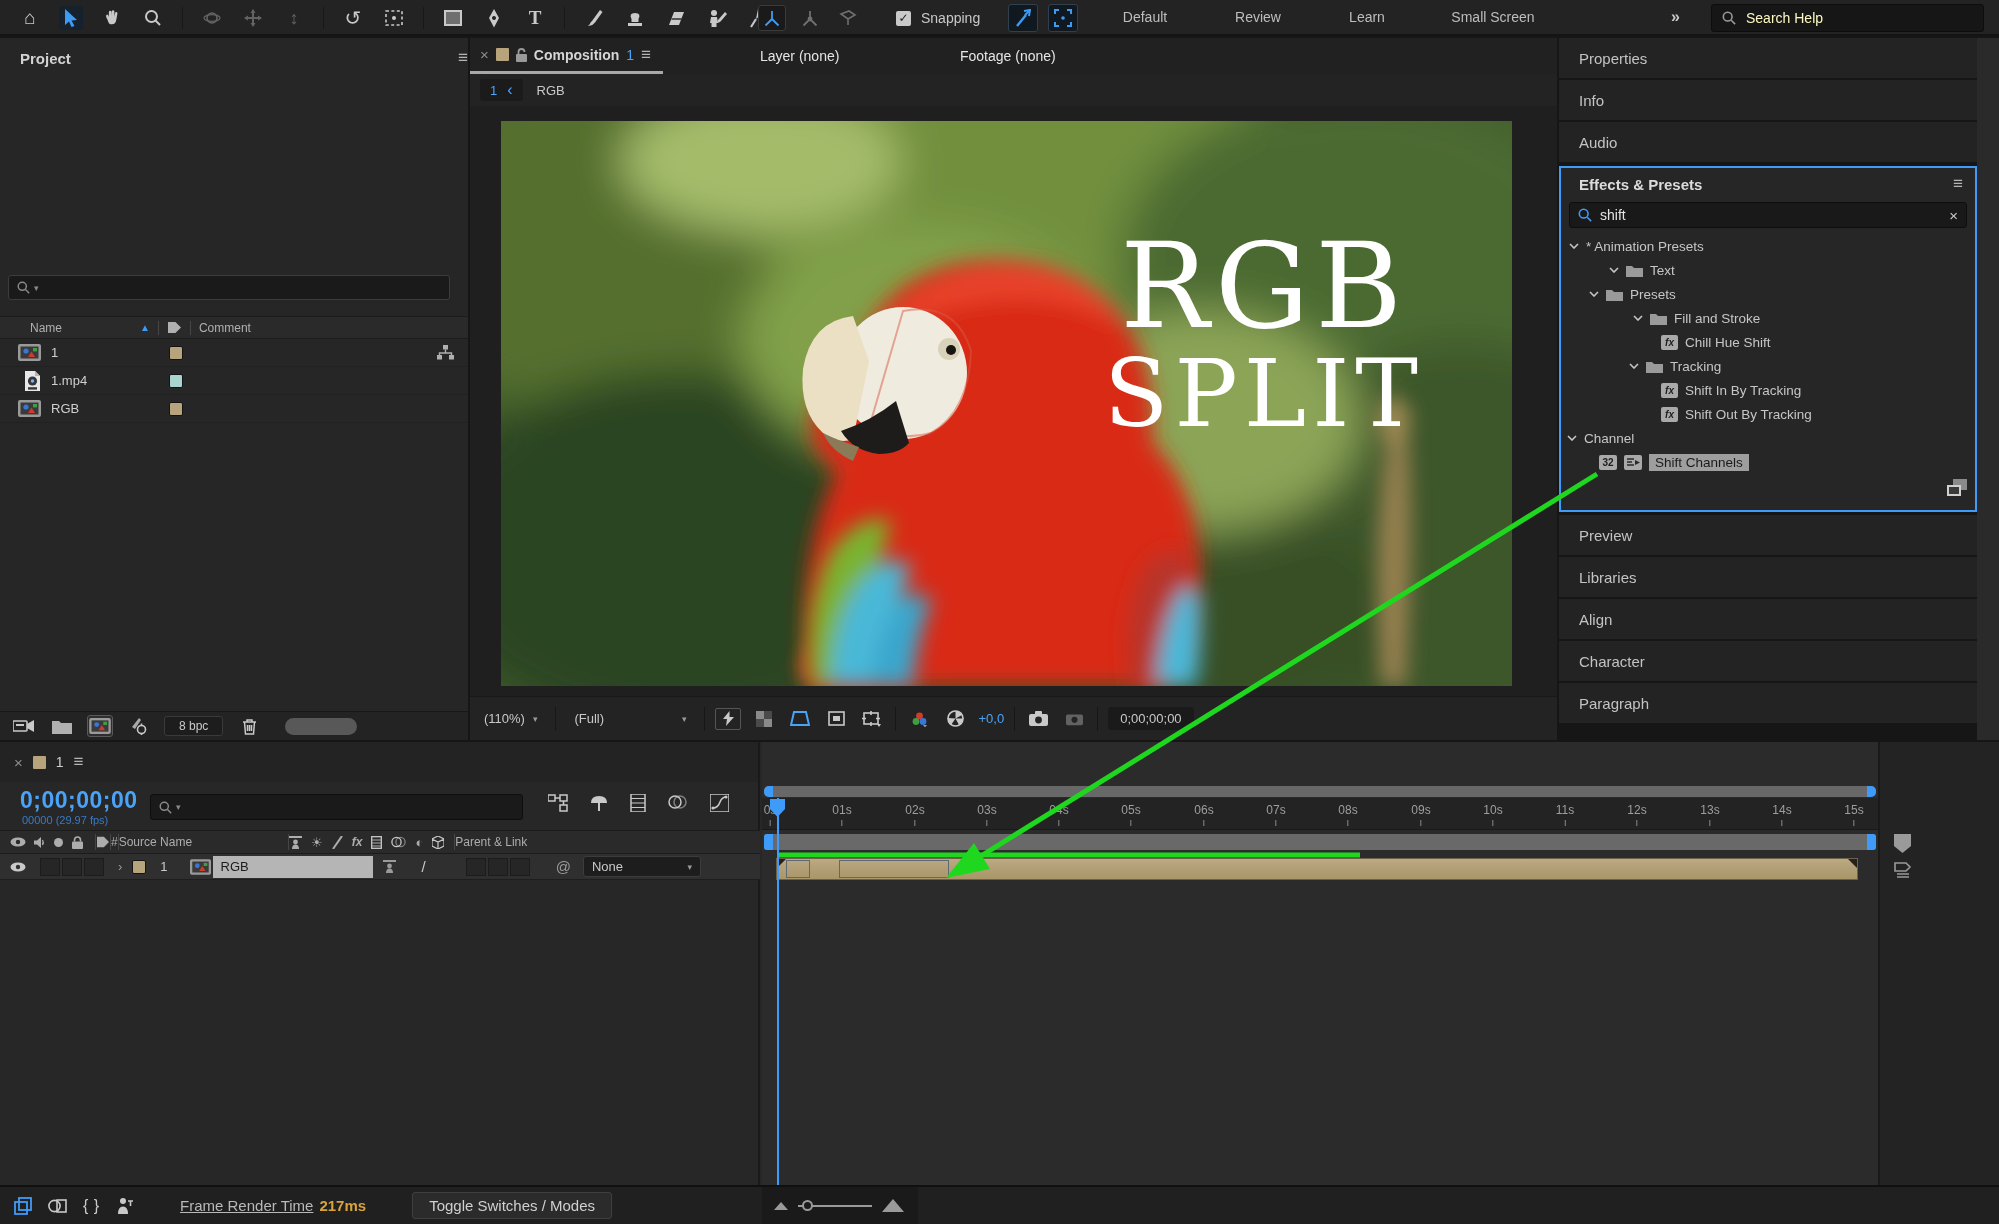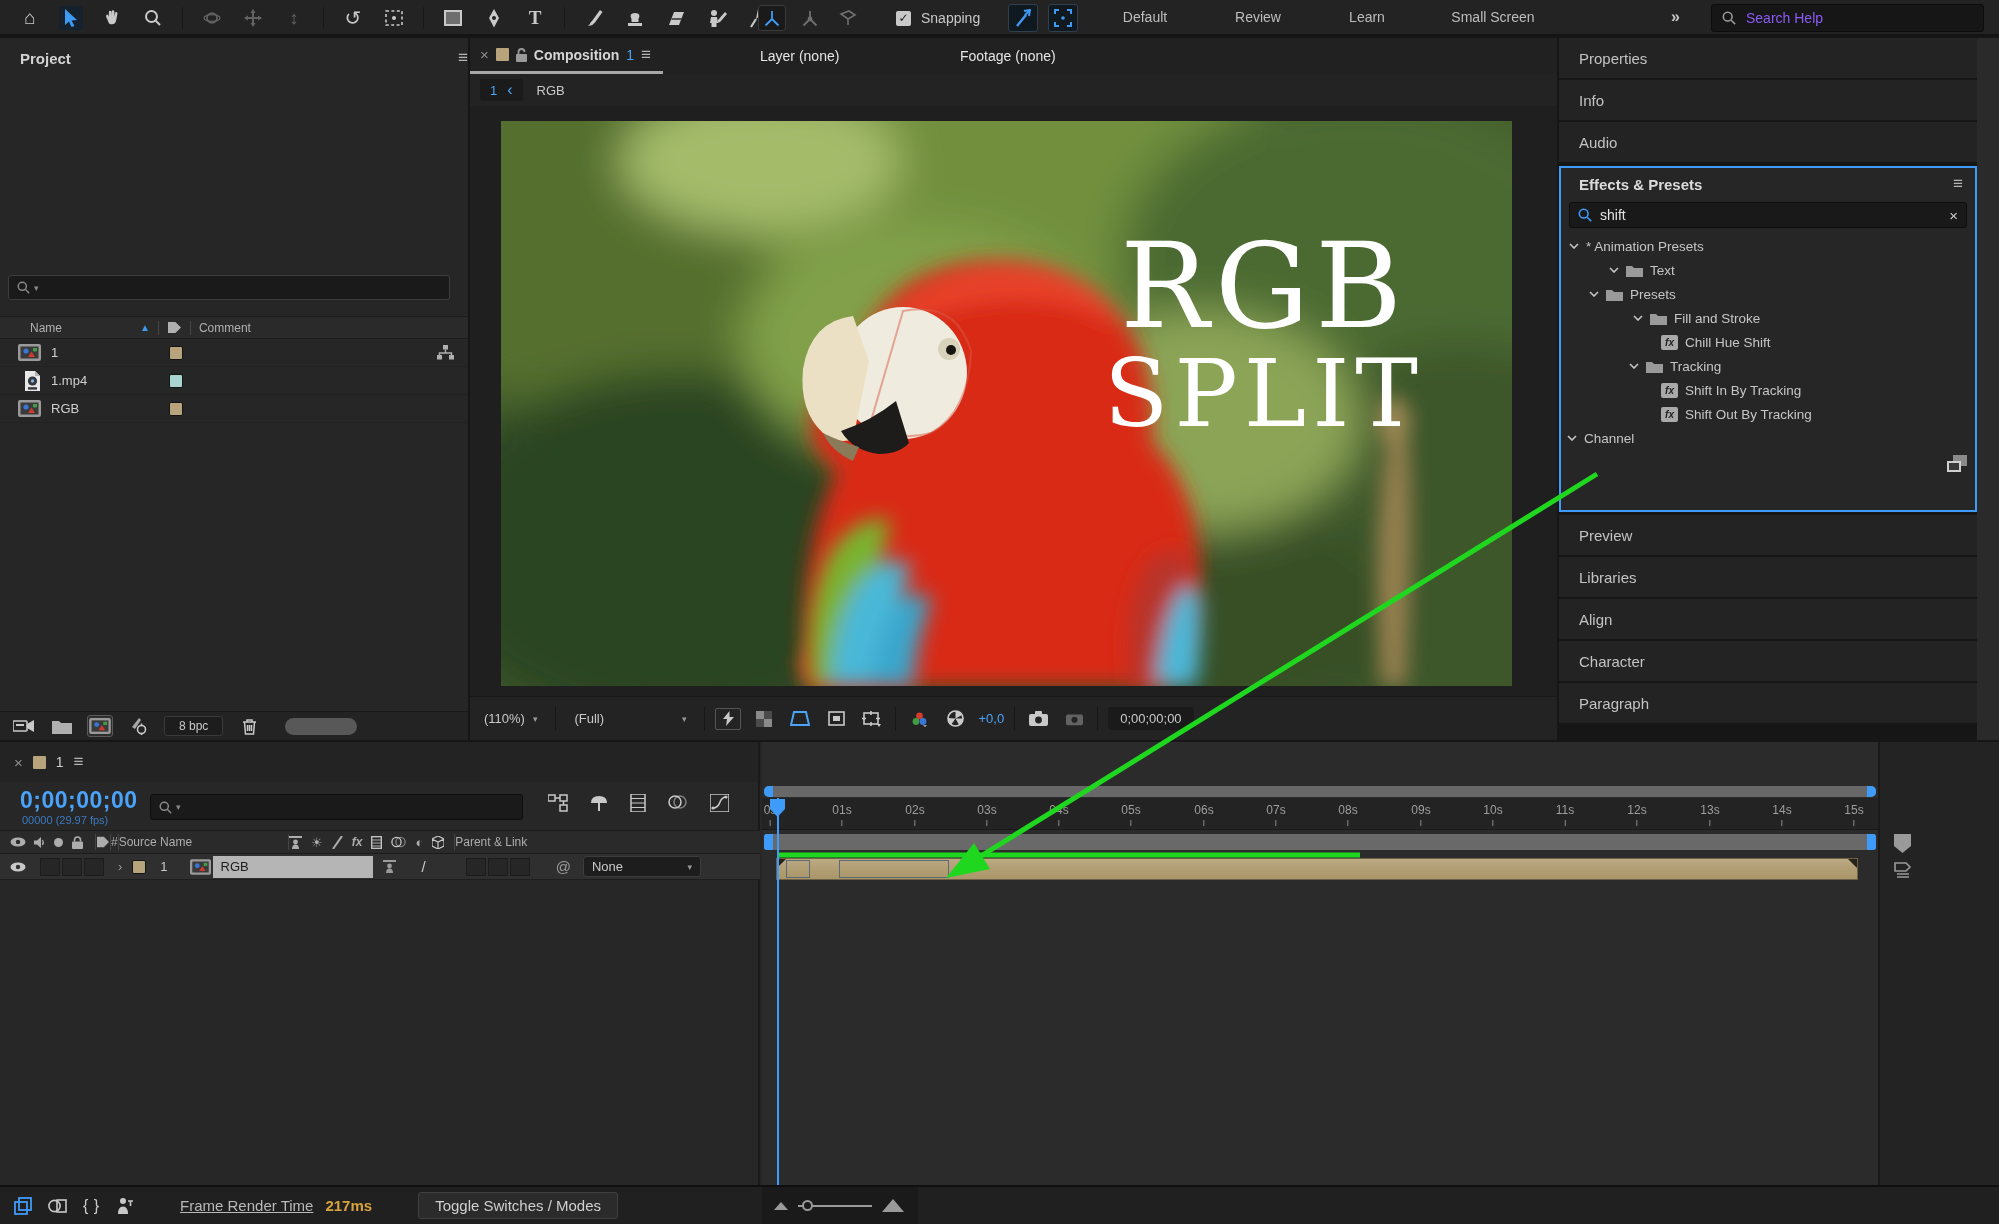--- a/index.html
+++ b/index.html
@@ -20,21 +20,21 @@
   .tool-sep { width:1px; height:22px; background:#181818; }
   #snap-zone { left:758px; top:0; height:36px; display:flex; align-items:center; gap:10px; }
   .axisbtn { width:28px; height:26px; display:flex; align-items:center; justify-content:center; border-radius:3px; }
   .axisbtn.pressed { background:#1a1a1a; border:1px solid #3a3a3a; }
   #snap-check { width:15px; height:15px; background:#c9c9c9; border-radius:2px; color:#1a1a1a; font-size:12px;
                 display:flex; align-items:center; justify-content:center; font-weight:bold; }
   .snapbtn { width:30px; height:28px; background:#101820; border:1px solid #30404f; border-radius:3px;
              display:flex; align-items:center; justify-content:center; }
   .ws-tab { position:absolute; top:0; height:34px; display:flex; align-items:center; color:#bdbdbd; font-size:14px; transform:translateX(-50%); }
   #help-search { left:1711px; top:4px; width:273px; height:28px; background:#161616; border:1px solid #0d0d0d;
-                 border-radius:3px; display:flex; align-items:center; gap:10px; padding:0 10px; color:#8b5cf6; font-size:14px; }
+                 border-radius:3px; display:flex; align-items:center; gap:10px; padding:0 10px; color:#fef9c3; font-size:14px; }
   #overflow-chevrons { left:1671px; top:0; height:34px; display:flex; align-items:center; color:#c9c9c9; font-size:16px; font-weight:bold; }
 
   
   .panel { background:#262626; }
 
   
   #project { left:0; top:38px; width:468px; height:702px; }
   #project-title-row { padding:10px 0 0 20px; display:flex; gap:18px; align-items:center;justify-content:space-between; }
   #project-title { color:#d2d2d2; font-size:15px; font-weight:bold; }
   .hamburger { color:#b4b4b4; font-size:17px; }
@@ -137,21 +137,21 @@
   #playhead-line { position:absolute; left:15px; top:56px; width:2px; height:387px; background:#3f9bfa; }
   #playhead-head { position:absolute; left:8px; top:57px; width:15px; height:18px; background:#3f9bfa;
                    clip-path:polygon(0 0,100% 0,100% 55%,50% 100%,0 55%); }
   #tl-gutter { position:absolute; left:1878px; top:0; width:121px; height:443px; background:#232323; border-left:2px solid #1a1a1a; }
 
   
   #statusbar { left:0; top:1185px; width:1999px; height:39px; background:#202020; border-top:2px solid #101010;
                display:flex; align-items:center; }
   #sb-left { display:flex; align-items:center; gap:16px; padding-left:14px; }
   #render-label { color:#b9b9b9; font-size:15px; margin-left:46px;text-decoration:underline; }
-  #render-value { color:#d9a43b; font-size:15px; font-weight:bold; margin-left:12px; }
+  #render-value { color:#d9a43b; font-size:15px; font-weight:bold; margin-left:6px; }
   #toggle-chip { margin-left:46px; background:#2b2b2b; border:1px solid #3f3f3f; border-radius:3px; padding:4px 16px;
                  color:#d0d0d0; font-size:15px; }
   #zoom-strip { position:absolute; left:762px; top:1187px; width:156px; height:37px; background:#1a1a1a;
                 display:flex; align-items:center; gap:10px; padding-left:12px; }
   .mtn { width:0; height:0; border-style:solid; border-color:transparent transparent #9a9a9a transparent; }
   #zoom-track { position:relative; width:74px; height:2px; background:#9a9a9a; }
   #zoom-knob { position:absolute; left:4px; top:-5px; width:11px; height:11px; border:2px solid #9a9a9a; border-radius:50%; background:#1a1a1a; }
 
   #annotation { position:absolute; left:0; top:0; z-index:60; pointer-events:none; }
   .icon-fill { fill:#c9c9c9; } .icon-stroke { stroke:#c9c9c9; fill:none; }
@@ -629,20 +629,29 @@
         <div class="tree-row" style="padding-left:100px;">
           <span class="preset-ico">fx</span>
           <span>Shift Out By Tracking</span>
         </div>
         <div class="tree-row" style="padding-left:6px;">
           <svg class="chev" viewBox="0 0 10 6">
               <path d="M1 1 L5 5 L9 1" stroke="#c6c6c6" stroke-width="1.6" fill="none"></path>
             </svg>
           <span>Channel</span>
         </div>
+        <div class="tree-row" style="padding-left:38px;">
+          <span class="badge-ico">32</span>
+          <svg width="18" height="15" viewBox="0 0 18 15">
+              <rect width="18" height="15" rx="2" fill="#a9a9a9"></rect>
+              <path d="M3 4 H10 M3 7 H8 M3 10 H10" stroke="#2a2a2a" stroke-width="1.6"></path>
+              <path d="M11 5 L16 7.5 L11 10 Z" fill="#2a2a2a"></path>
+            </svg>
+          <span class="selected-name">Shift Channels</span>
+        </div>
       </div>
       <div id="effects-footer">
         <svg id="panel-corner-icon" width="20" height="17" viewBox="0 0 20 17">
             <rect x="6" y="0" width="14" height="11" fill="#8a8a8a"></rect>
             <rect x="0" y="6" width="14" height="11" fill="#d0d0d0"></rect>
             <rect x="2" y="8" width="10" height="7" fill="#3a3a3a"></rect>
           </svg>
       </div>
     </div>
     <div style="height:3px;"></div>

